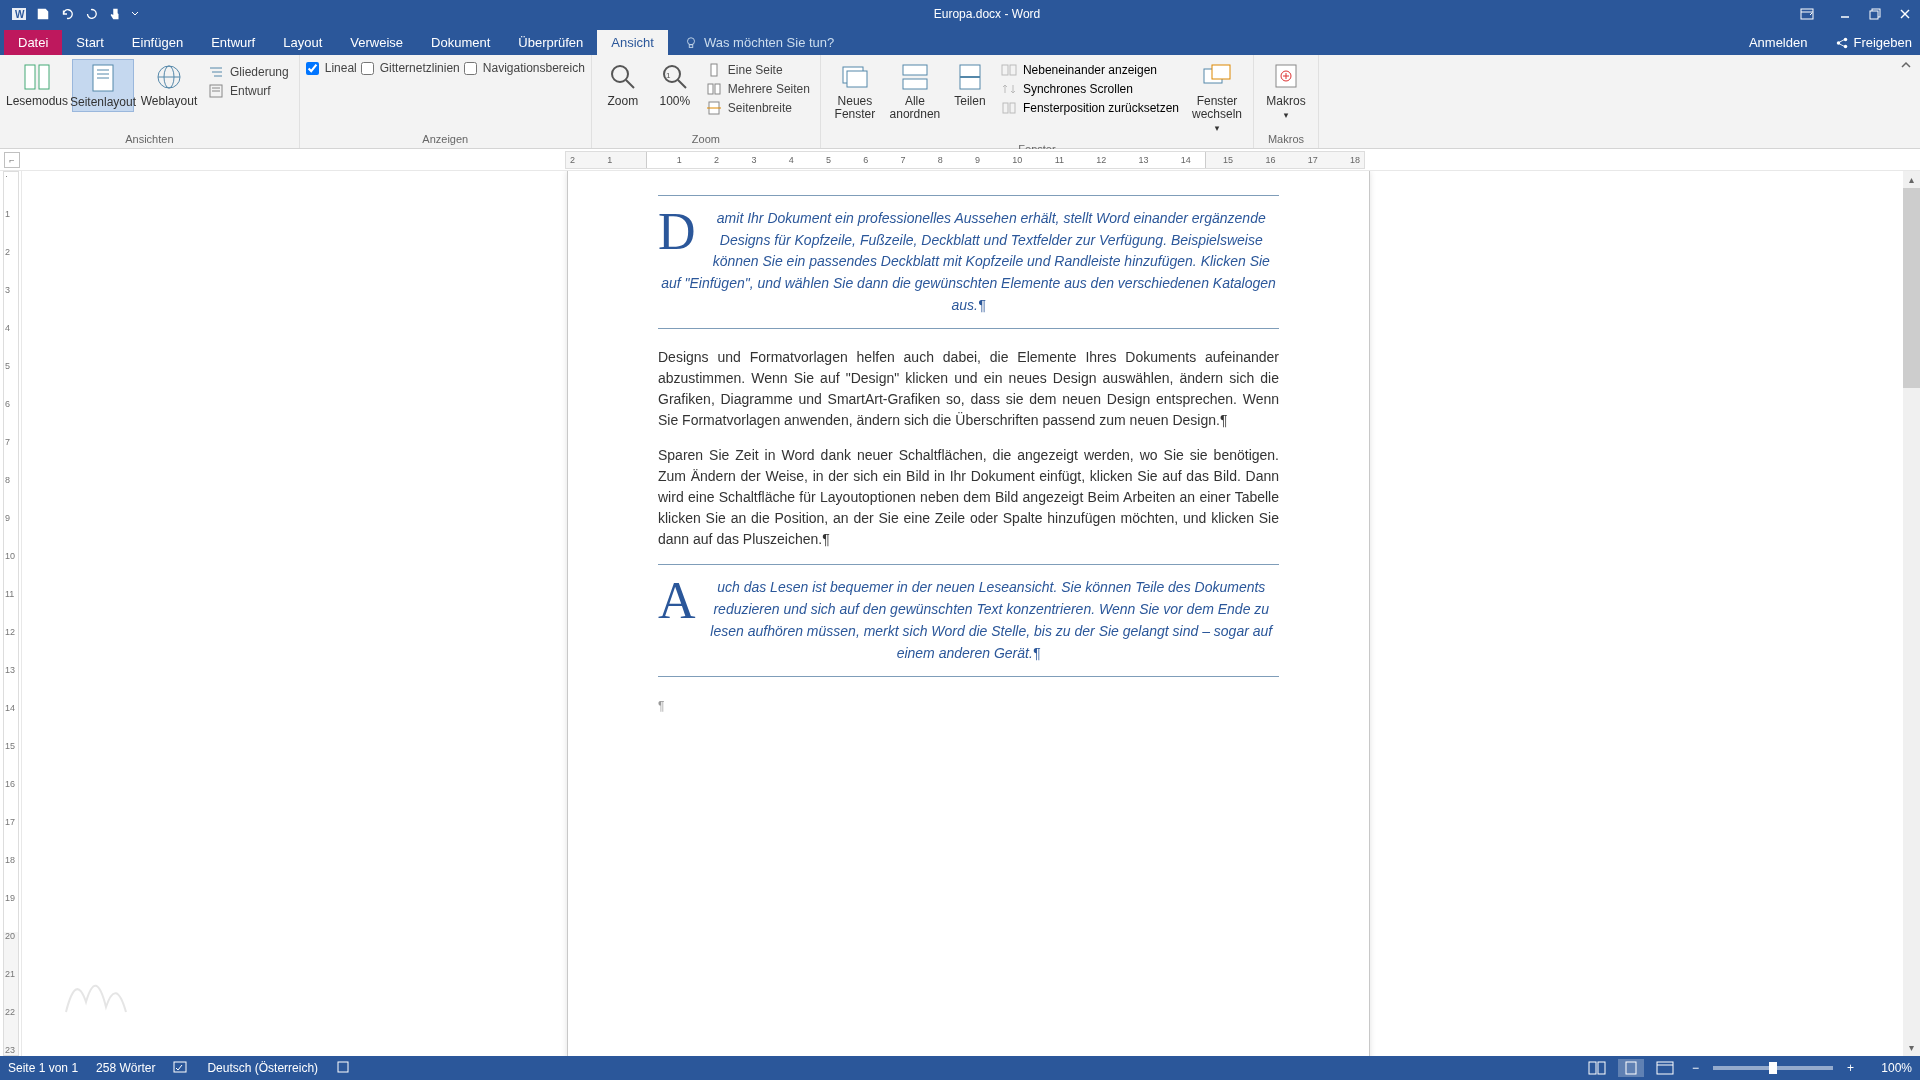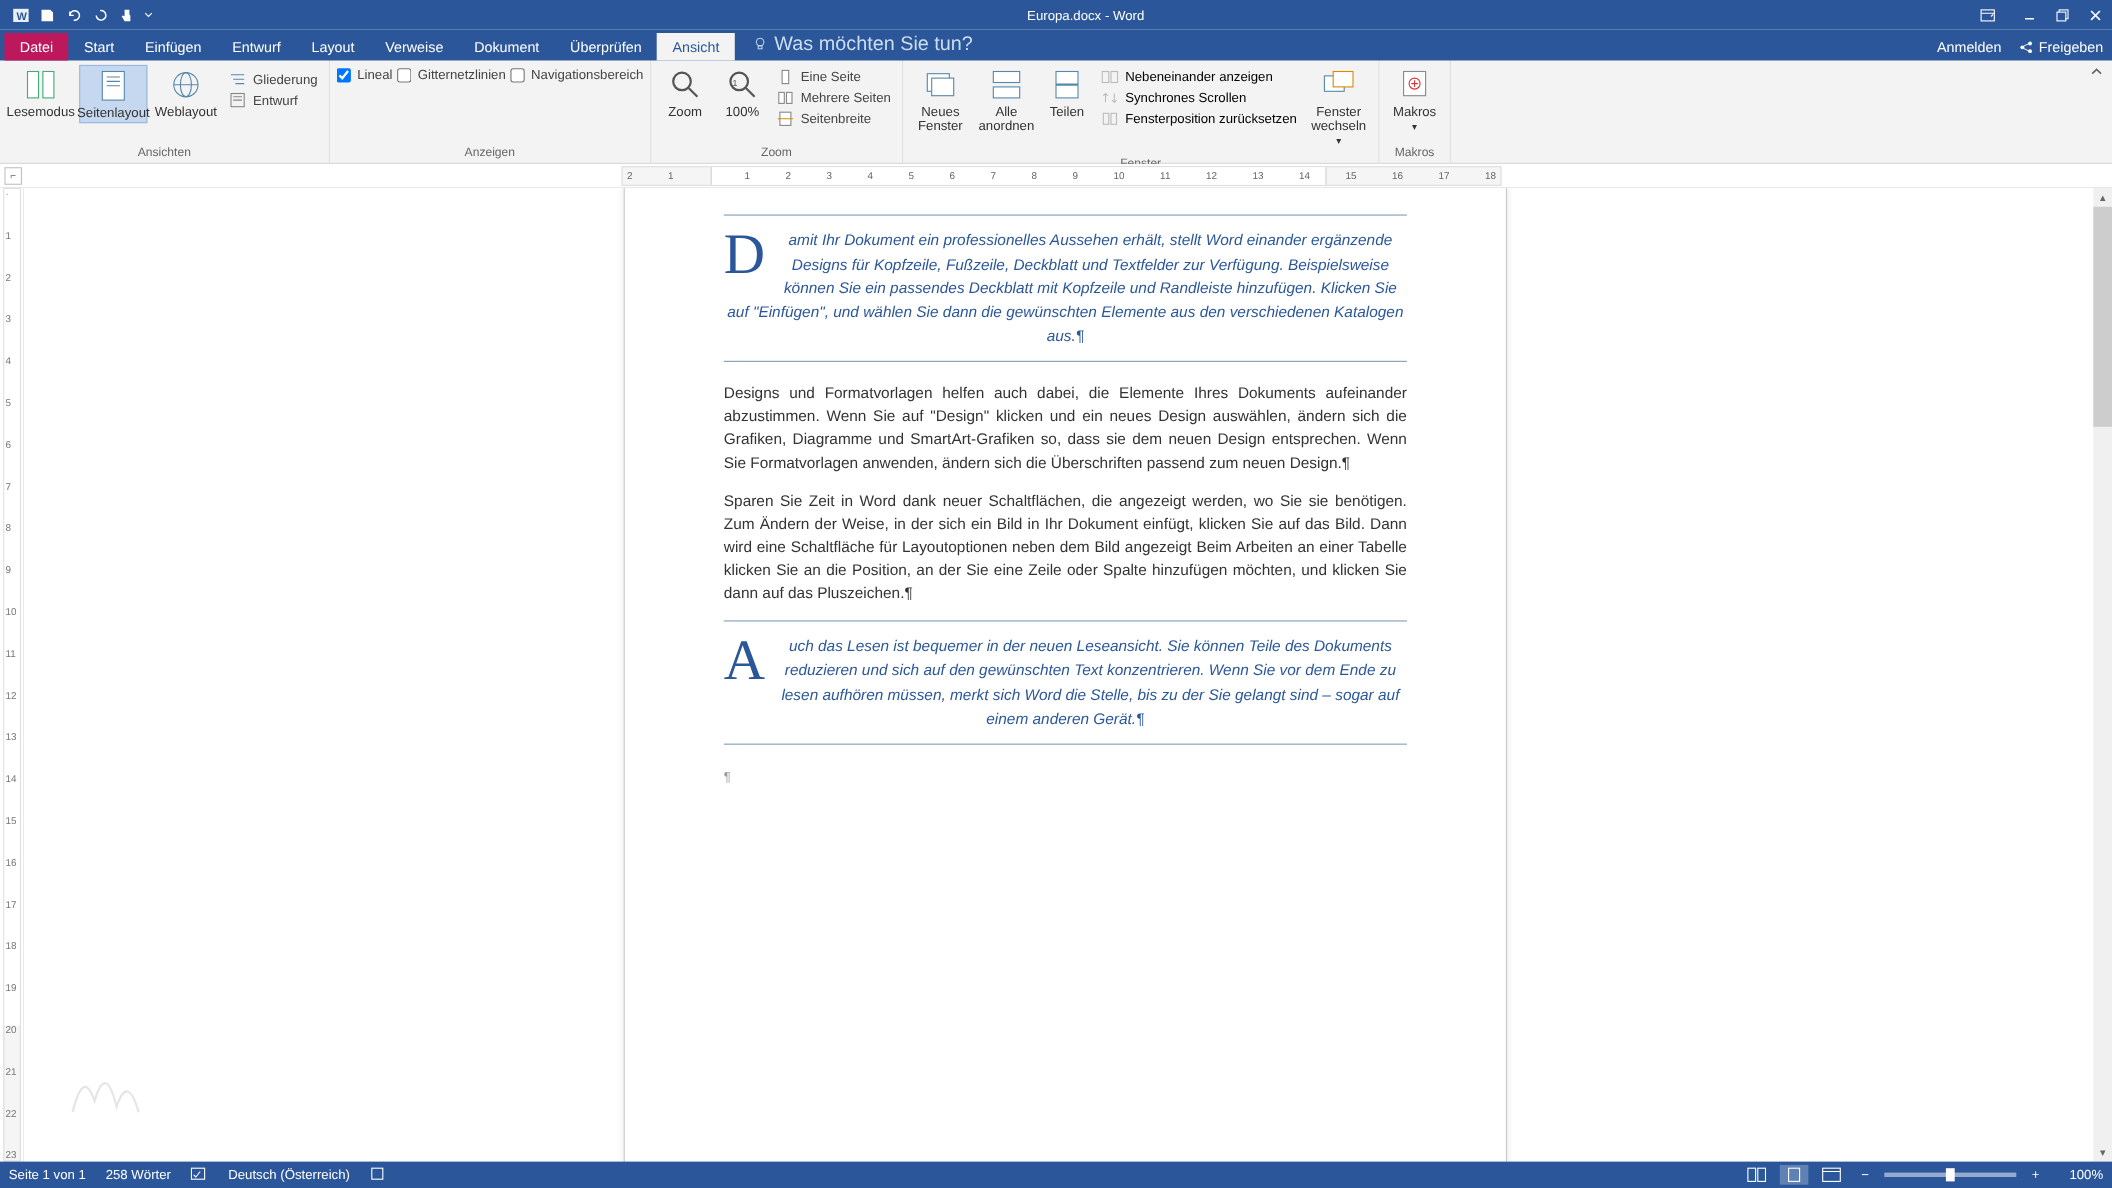--- a/index.html
+++ b/index.html
@@ -13,23 +13,23 @@
   .title-center { position: absolute; left: 50%; transform: translateX(-50%); white-space: nowrap; margin-left: 27px; }
   .window-controls { position: absolute; right: 0; display: flex; }
   .wc-btn { width: 30px; height: 27px; display: flex; align-items: center; justify-content: center; color: #fff; }
   .wc-btn svg { stroke: #fff; fill: none; }
   
   
   .tabstrip { background: #2b579a; height: 28px; display: flex; align-items: flex-end; padding-left: 4px; position: relative; }
   .tab { padding: 5px 14px; color: #fff; font-size: 13px; cursor: pointer; }
   .tab.file { background: #be185d; }
   .tab.active { background: #f3f3f3; color: #2b579a; }
-  .tell-me { display: flex; align-items: center; color: #cde; font-size: 18px; margin-left: 8px; gap: 6px; padding: 5px 8px; }
+  .tell-me { display: flex; align-items: center; color: #cde; font-size: 13px; margin-left: 8px; gap: 6px; padding: 5px 8px; }
   .tell-me .bulb { width: 14px; height: 14px; }
-  .account-area { position: absolute; right: 8px; display: flex; gap: 16px; color: #fff; font-size: 13px; padding-bottom: 5px; }
+  .account-area { position: absolute; right: 8px; display: flex; gap: 28px; color: #fff; font-size: 13px; padding-bottom: 5px; }
   .account-area span { display: flex; align-items: center; gap: 4px; }
   
   
   .ribbon { background: #f3f3f3; height: 94px; border-bottom: 1px solid #d4d4d4; display: flex; }
   .rgroup { border-right: 1px solid #e0e0e0; display: flex; flex-direction: column; }
   .rgroup-body { flex: 1; display: flex; align-items: flex-start; padding: 4px 6px; gap: 4px; }
   .rgroup-label { text-align: center; font-size: 11px; color: #666; padding: 2px 0 3px; }
   .bigbtn { display: flex; flex-direction: column; align-items: center; width: 62px; padding: 2px 2px; text-align: center; font-size: 12px; color: #333; gap: 2px; }
   .bigbtn.active { background: #c5d8ef; border: 1px solid #9ab7dc; }
   .bigbtn .ico { width: 32px; height: 32px; display: flex; align-items: center; justify-content: center; }

